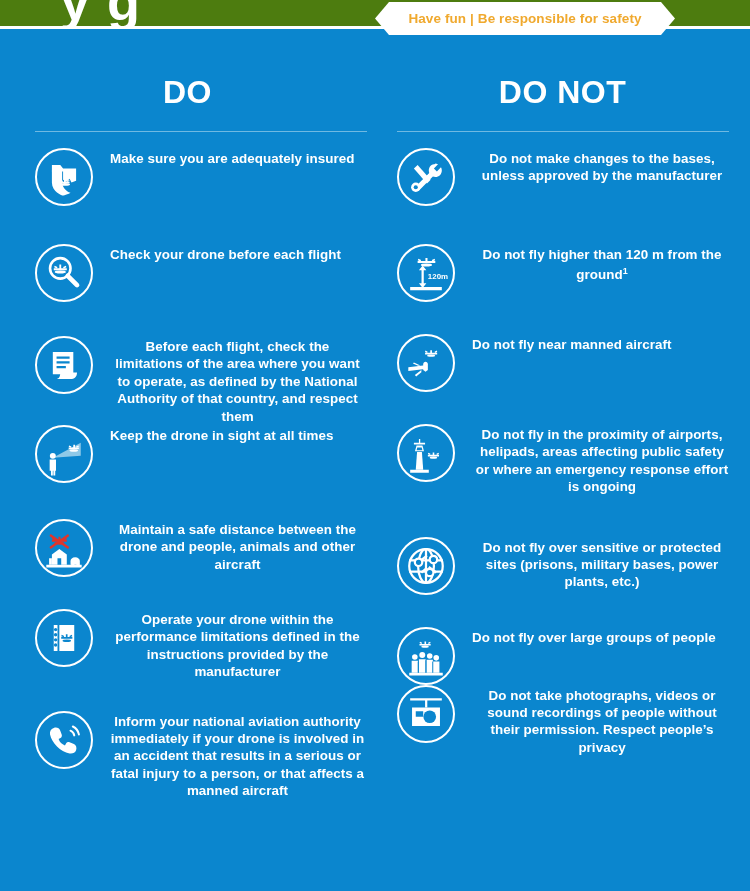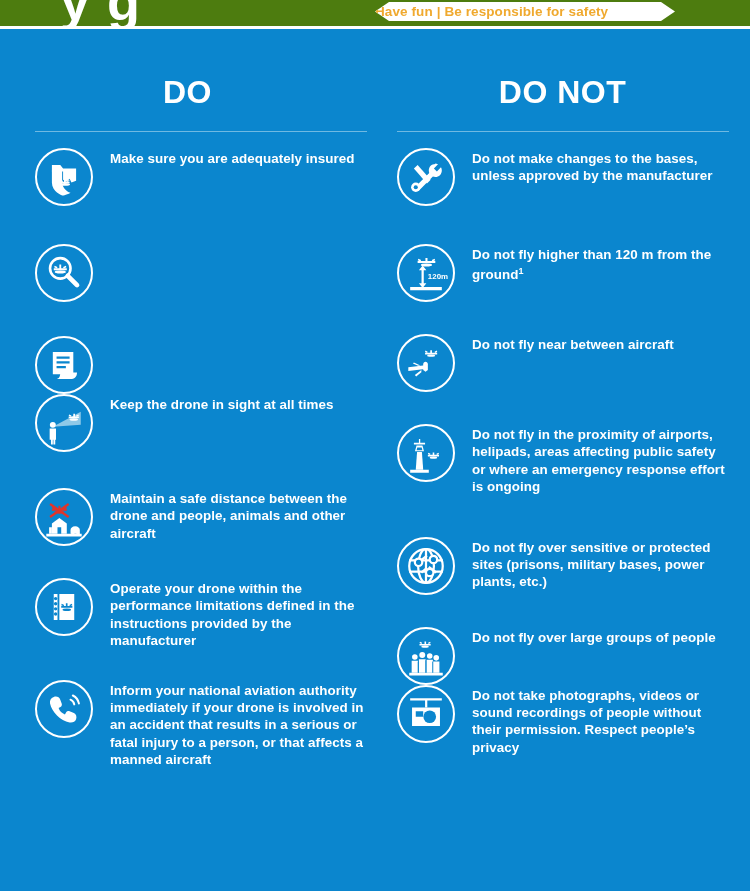--- a/index.html
+++ b/index.html
@@ -19,24 +19,24 @@
     position:absolute; top:-30px; left:60px;
     font-size:54px; font-weight:bold; color:#ffffff;
     letter-spacing:1px; white-space:nowrap; opacity:1;
   }
   .strip-rule{
     position:absolute; left:0; top:26px; width:750px; height:3px;
     background:#ffffff;
   }
   .ribbon{
     position:absolute; left:375px; top:2px;
-    width:300px; height:19px;
+    width:300px; height:33px;
     background:#ffffff;
     clip-path:polygon(14px 0, 286px 0, 300px 50%, 286px 100%, 14px 100%, 0 50%);
-    display:flex; align-items:center; justify-content:flex-start;
+    display:flex; align-items:center; justify-content:center;
   }
   .ribbon span{
     color:#f0a92e; font-size:13.5px; font-weight:bold; letter-spacing:.1px;
     white-space:nowrap;
   }
   
   .columns{
     position:absolute; left:0; top:29px; width:750px; height:862px;
     display:flex;
   }
@@ -44,21 +44,21 @@
   .col-head{
     text-align:center; color:#ffffff; font-weight:bold;
     font-size:32px; letter-spacing:.5px;
     margin-top:45px;
   }
   .col-rule{
     height:1px; background:#6fb9e2; margin:20px auto 0 auto;
   }
   .col-left .col-rule{ width:332px; margin-left:35px; }
   .col-right .col-rule{ width:332px; margin-left:22px; }
-  .items{ margin-top:16px; }
+  .items{ margin-top:16px;text-align:center; }
   .item{
     display:flex; align-items:flex-start;
     padding-left:35px; padding-right:10px;
   }
   .col-right .item{ padding-left:22px; padding-right:18px; }
   .icon{
     width:58px; height:58px; flex:0 0 58px;
     border:2.6px solid #ffffff; border-radius:50%;
     position:relative; overflow:hidden;
     margin-right:17px;
@@ -115,34 +115,36 @@
             <circle cx="25" cy="24" r="11"></circle>
             <path d="M33 32l10 10" stroke-width="5" stroke-linecap="round"></path>
           </g>
           <g fill="#fff">
             <path d="M18 24h14v2H18zM24 20h2v5h-2z"></path>
             <path d="M19 21.2l3 1.4-.6 1.5-3-1.4zM31 21.2l-3 1.4.6 1.5 3-1.4z"></path>
             <ellipse cx="25" cy="28" rx="6" ry="1.6"></ellipse>
           </g>
             </svg>
         </div>
+        <div class="itxt">Check your drone before each flight</div>
       </div>
 
       <div class="item" style="margin-top:34px">
         <div class="icon">
           <svg viewBox="0 0 58 58">
               <g fill="#fff">
             <path d="M17 15h22v24H17z"></path>
             <path d="M17 37h26c0 5-3 7-7 7H20c4 0 5-3 5-7z"></path>
           </g>
           <g fill="#0b86ce">
             <path d="M21 20h14v2.4H21zM21 25h14v2.4H21zM21 30h10v2.4H21z"></path>
           </g>
             </svg>
         </div>
+        <div class="itxt">Before each flight, check the limitations of the area where you want to operate, as defined by the National Authority of that country, and respect them</div>
       </div>
 
       <div class="item" style="">
         <div class="icon">
           <svg viewBox="0 0 58 58">
             <path d="M17 33L47 17v14z" fill="#8fc9e8"></path>
             <g fill="#fff">
               <circle cx="17" cy="31" r="3.2"></circle>
               <path d="M13.6 35h6.8v12h-6.8z"></path>
               <path d="M15 46h2v6h-2zM17.6 46h2v6h-2z"></path>
@@ -263,21 +265,21 @@
               <path d="M28 18h13v1.8H28zM33.6 15.2h1.8v4h-1.8z"></path>
               <path d="M28.5 15.7l2.3 1.1-.6 1.4-2.3-1.1zM40.5 15.7l-2.3 1.1.6 1.4 2.3-1.1z"></path>
               <ellipse cx="34.5" cy="21.2" rx="4.3" ry="1.2"></ellipse>
               <path d="M26 30.5c0-1.6 1.1-2.8 2.5-2.8s2.5 1.2 2.5 2.8v6l-2.5 2-2.5-2z"></path>
               <path d="M10 33.5l18-2v4l-18 2z"></path>
               <path d="M17 42l7-5.6v2.6l-5.5 4.4z"></path>
               <path d="M16 28.5l7 3.2-2.6.3-5.4-2.4z"></path>
             </g>
           </svg>
         </div>
-        <div class="itxt">Do not fly near between aircraft</div>
+        <div class="itxt">Do not fly near manned aircraft</div>
       </div>
 
       <div class="item" style="margin-top:32px">
         <div class="icon">
           <svg viewBox="0 0 58 58">
             <g fill="#fff">
               <path d="M16 18h12v2H16zM21.4 14h1.4v4h-1.4z"></path>
               <path d="M18.8 21h6.4l1.6 6H17.2z"></path>
               <path d="M19.4 28h5.2l1.4 19h-8z"></path>
               <path d="M12 47h20v3.2H12z"></path>

